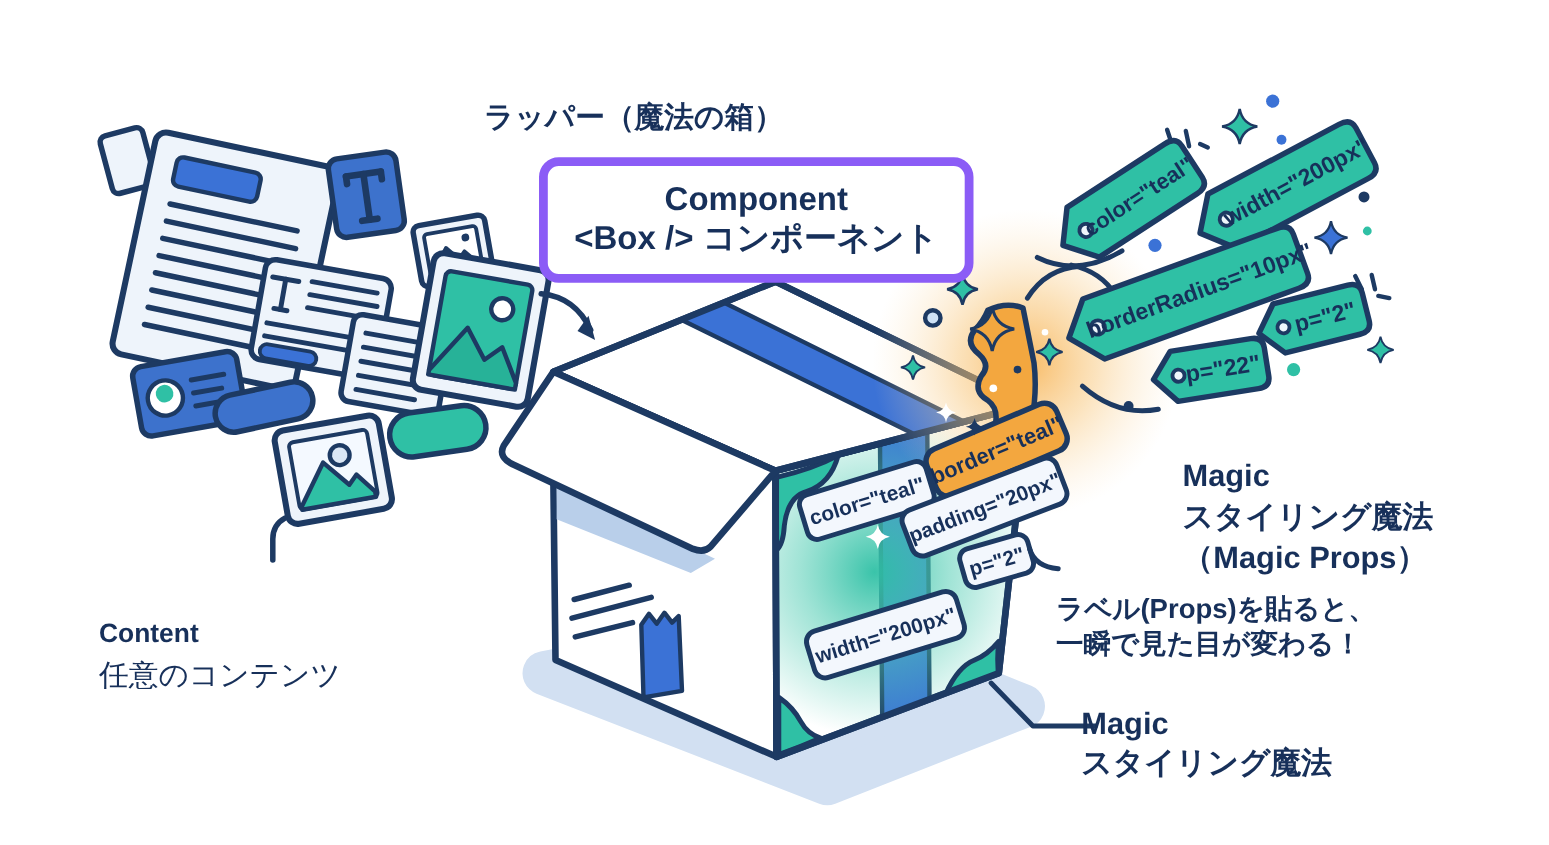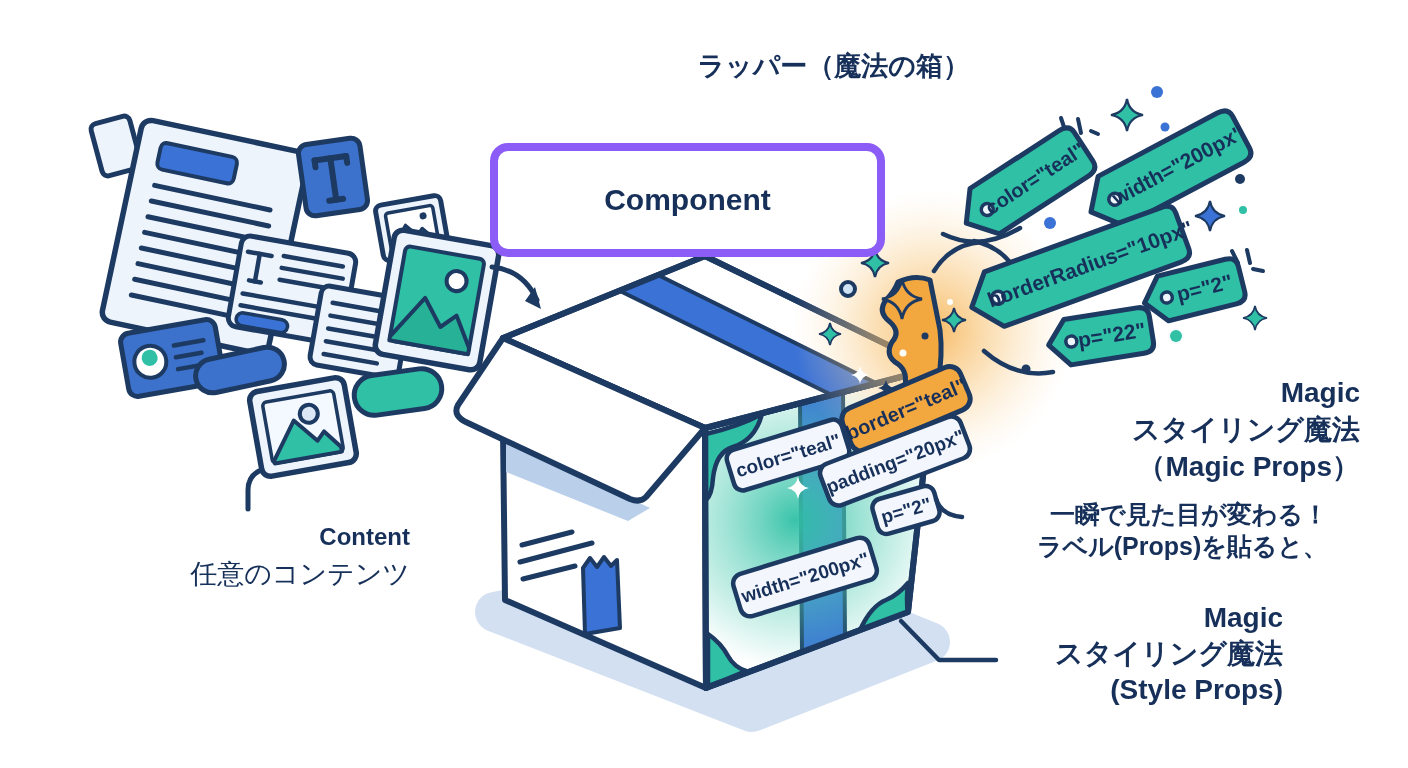--- a/index.html
+++ b/index.html
@@ -1,19 +1,19 @@
 <!DOCTYPE html>
 <html><head>
 <meta charset="utf-8">
 <style>
   html,body{margin:0;padding:0;background:#ffffff;}
   body{width:1408px;height:768px;position:relative;overflow:hidden;
        font-family:"Liberation Sans","DejaVu Sans",sans-serif;color:#17305a;}
   .abs{position:absolute;}
-  .ctr{text-align:right;}
+  .ctr{text-align:left;margin-top:40px;}
   #wrapper-label{left:440px;top:48px;width:530px;font-size:27px;font-weight:bold;}
   #component-box{left:490px;top:99px;width:395px;height:114px;border:8px solid #8b5cf6;
        border-radius:18px;background:#ffffff;display:flex;flex-direction:column;
        justify-content:center;align-items:center;box-sizing:border-box;margin-top:44px;}
   #component-box .l1{font-size:30px;font-weight:bold;line-height:34px;}
   #component-box .l2{font-size:30px;font-weight:bold;line-height:36px;}
   #content-text{left:90px;top:518px;width:320px;}
   #content-text .l1{font-size:24px;font-weight:bold;line-height:38px;}
   #content-text .l2{font-size:27px;font-weight:normal;line-height:36px;}
   #magic-side{left:1075px;top:374px;width:285px;}
@@ -269,35 +269,35 @@
     <path d="M259,471 Q248,477 248,490 L248,509" stroke-width="5"></path>
     <path d="M936,499 Q941,515 962,517" stroke-width="4.5"></path>
     <path d="M901,621 L939,660 L996,660" stroke-width="4.5"></path>
   </g>
 </svg>
 
 <div class="abs ctr" id="wrapper-label">ラッパー（魔法の箱）</div>
 
 <div class="abs" id="component-box">
   <div class="l1">Component</div>
+  <div class="l2">&lt;Box /&gt; コンポーネント</div>
 </div>
 
 <div class="abs ctr" id="content-text">
   <div class="l1">Content</div>
   <div class="l2">任意のコンテンツ</div>
 </div>
 
 <div class="abs ctr" id="magic-side">
   <div>Magic</div>
   <div>スタイリング魔法</div>
   <div>（Magic Props）</div>
 </div>
 
 <div class="abs ctr" id="props-note">
+  <div>ラベル(Props)を貼ると、</div>
   <div>一瞬で見た目が変わる！</div>
-  <div>ラベル(Props)を貼ると、</div>
 </div>
 
 <div class="abs ctr" id="magic-bottom">
   <div>Magic</div>
   <div>スタイリング魔法</div>
-  <div>(Style Props)</div>
 </div>
 
 </body></html>

